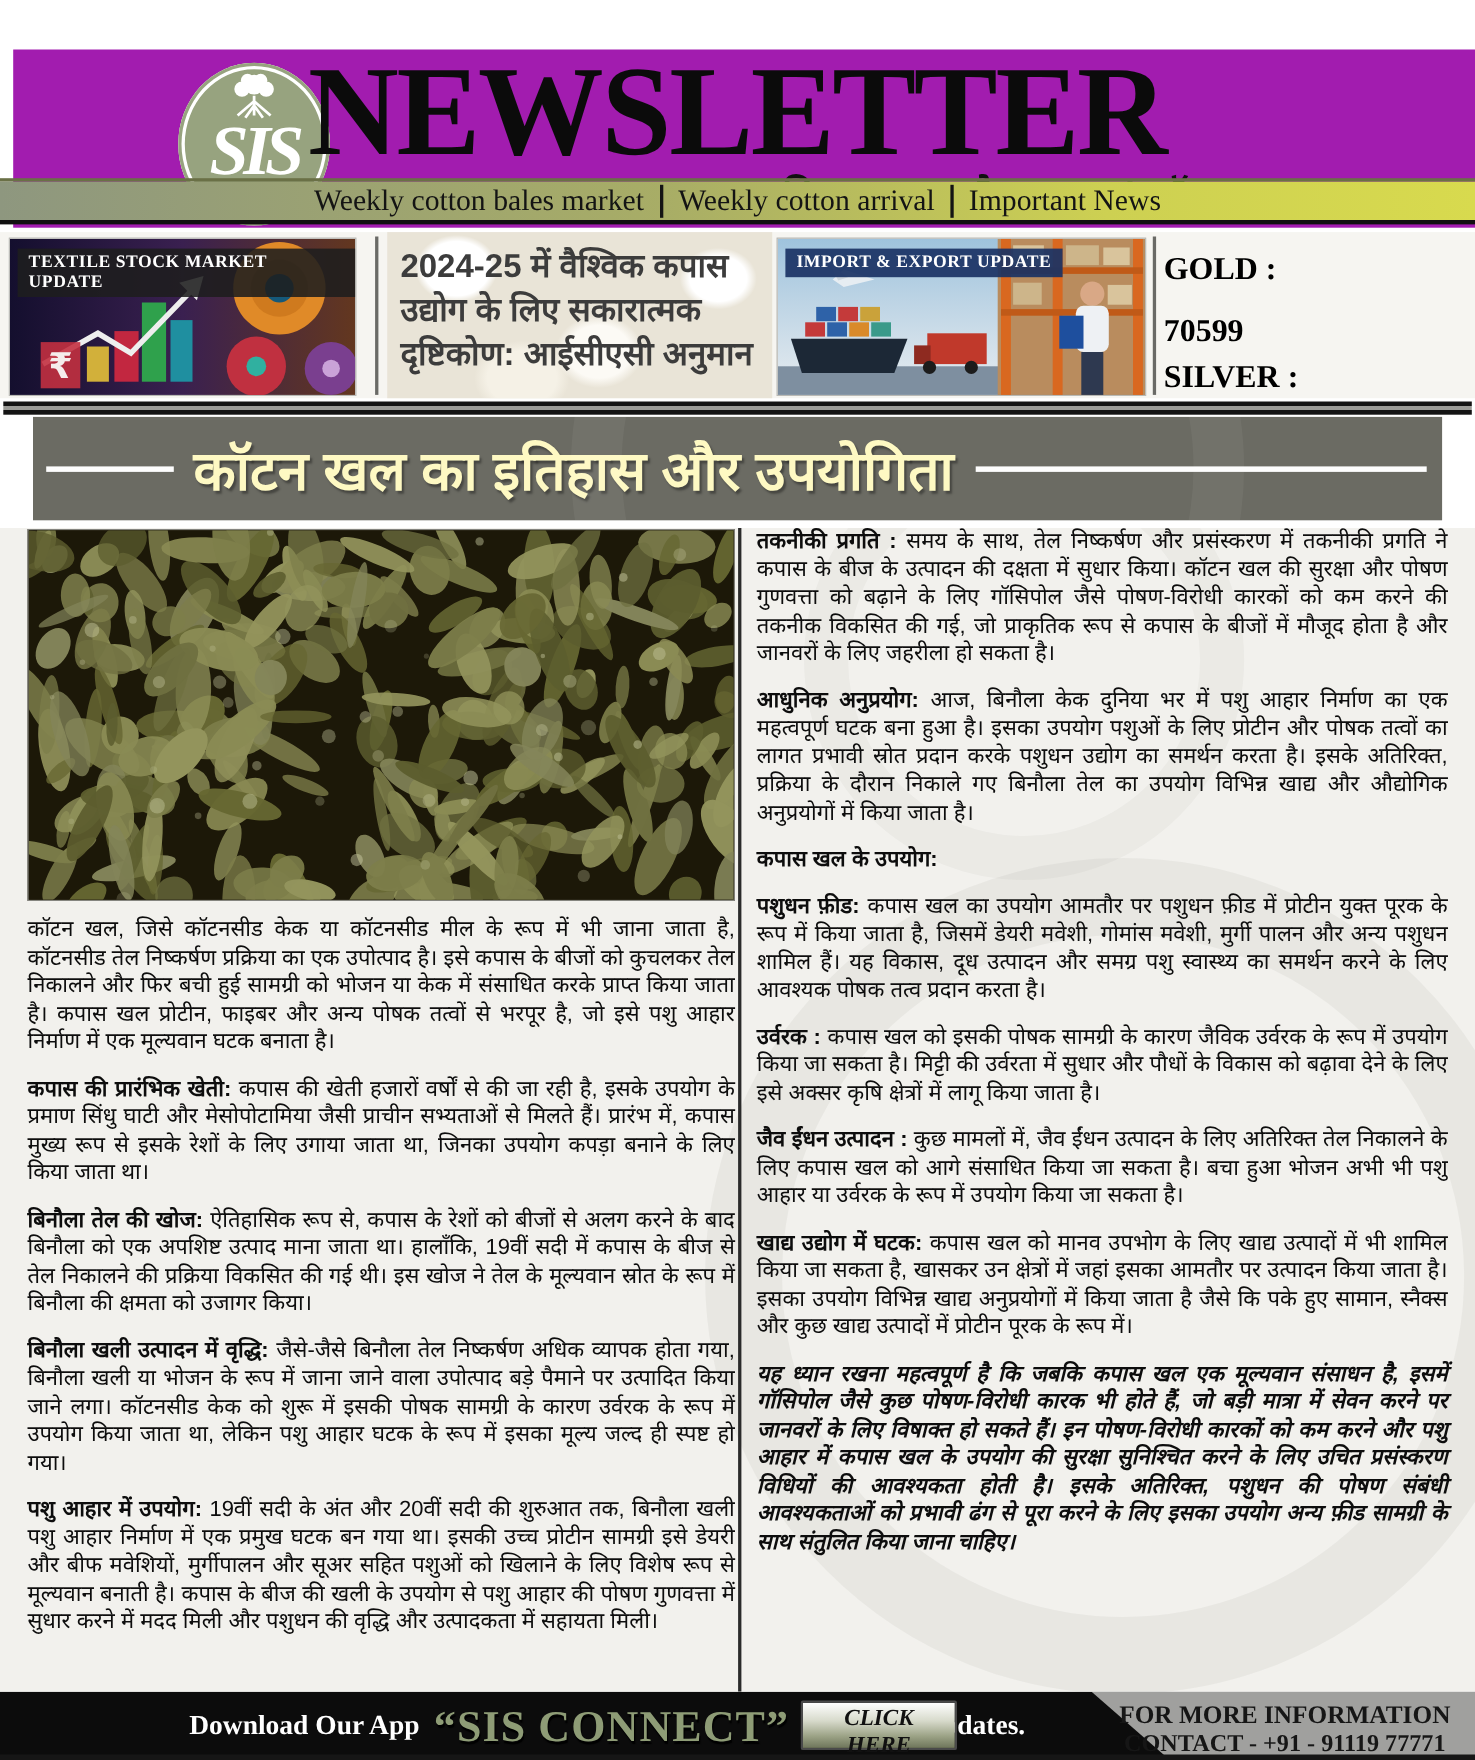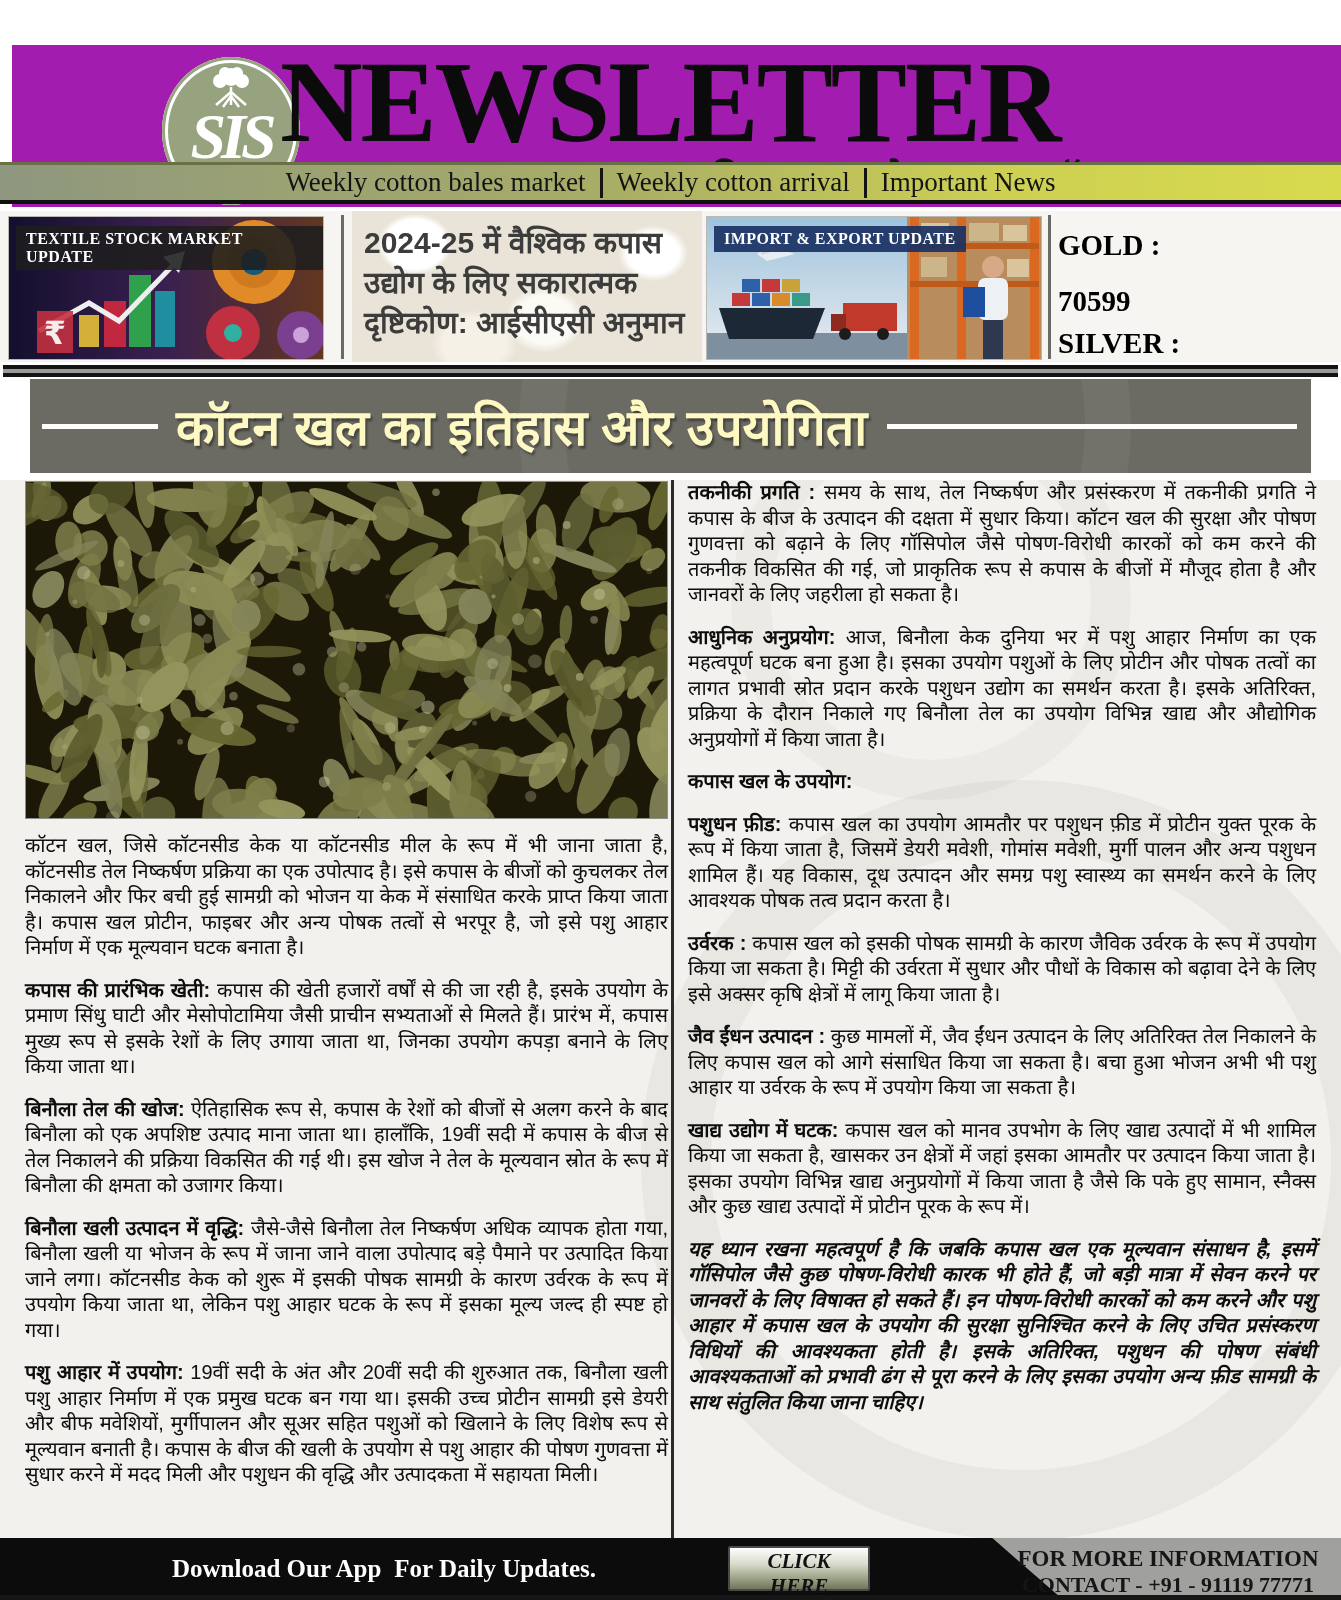--- a/index.html
+++ b/index.html
@@ -578,20 +578,21 @@
           <p class="para"><b>खाद्य उद्योग में घटक: </b>कपास खल को मानव उपभोग के लिए खाद्य उत्पादों में भी शामिल किया जा सकता है, खासकर उन क्षेत्रों में जहां इसका आमतौर पर उत्पादन किया जाता है। इसका उपयोग विभिन्न खाद्य अनुप्रयोगों में किया जाता है जैसे कि पके हुए सामान, स्नैक्स और कुछ खाद्य उत्पादों में प्रोटीन पूरक के रूप में।</p>
           <p class="para italic">यह ध्यान रखना महत्वपूर्ण है कि जबकि कपास खल एक मूल्यवान संसाधन है, इसमें गॉसिपोल जैसे कुछ पोषण-विरोधी कारक भी होते हैं, जो बड़ी मात्रा में सेवन करने पर जानवरों के लिए विषाक्त हो सकते हैं। इन पोषण-विरोधी कारकों को कम करने और पशु आहार में कपास खल के उपयोग की सुरक्षा सुनिश्चित करने के लिए उचित प्रसंस्करण विधियों की आवश्यकता होती है। इसके अतिरिक्त, पशुधन की पोषण संबंधी आवश्यकताओं को प्रभावी ढंग से पूरा करने के लिए इसका उपयोग अन्य फ़ीड सामग्री के साथ संतुलित किया जाना चाहिए।</p>
         </div>
     </div>
   </main>
 
   <footer class="footer">
     <div class="footer-black"></div>
     <div class="dl-group">
       <span class="dl-prefix">Download Our App</span>
+      <span class="app-name">“SIS CONNECT”</span>
       <span class="dl-suffix">For Daily Updates.</span>
     </div>
     <button class="click-here">CLICK HERE</button>
     <div class="footer-info">
       <div class="info-1">FOR MORE INFORMATION</div>
       <div class="info-2">CONTACT - +91 - 91119 77771</div>
     </div>
   </footer>
   <div class="footer-bottomline"></div>
 

